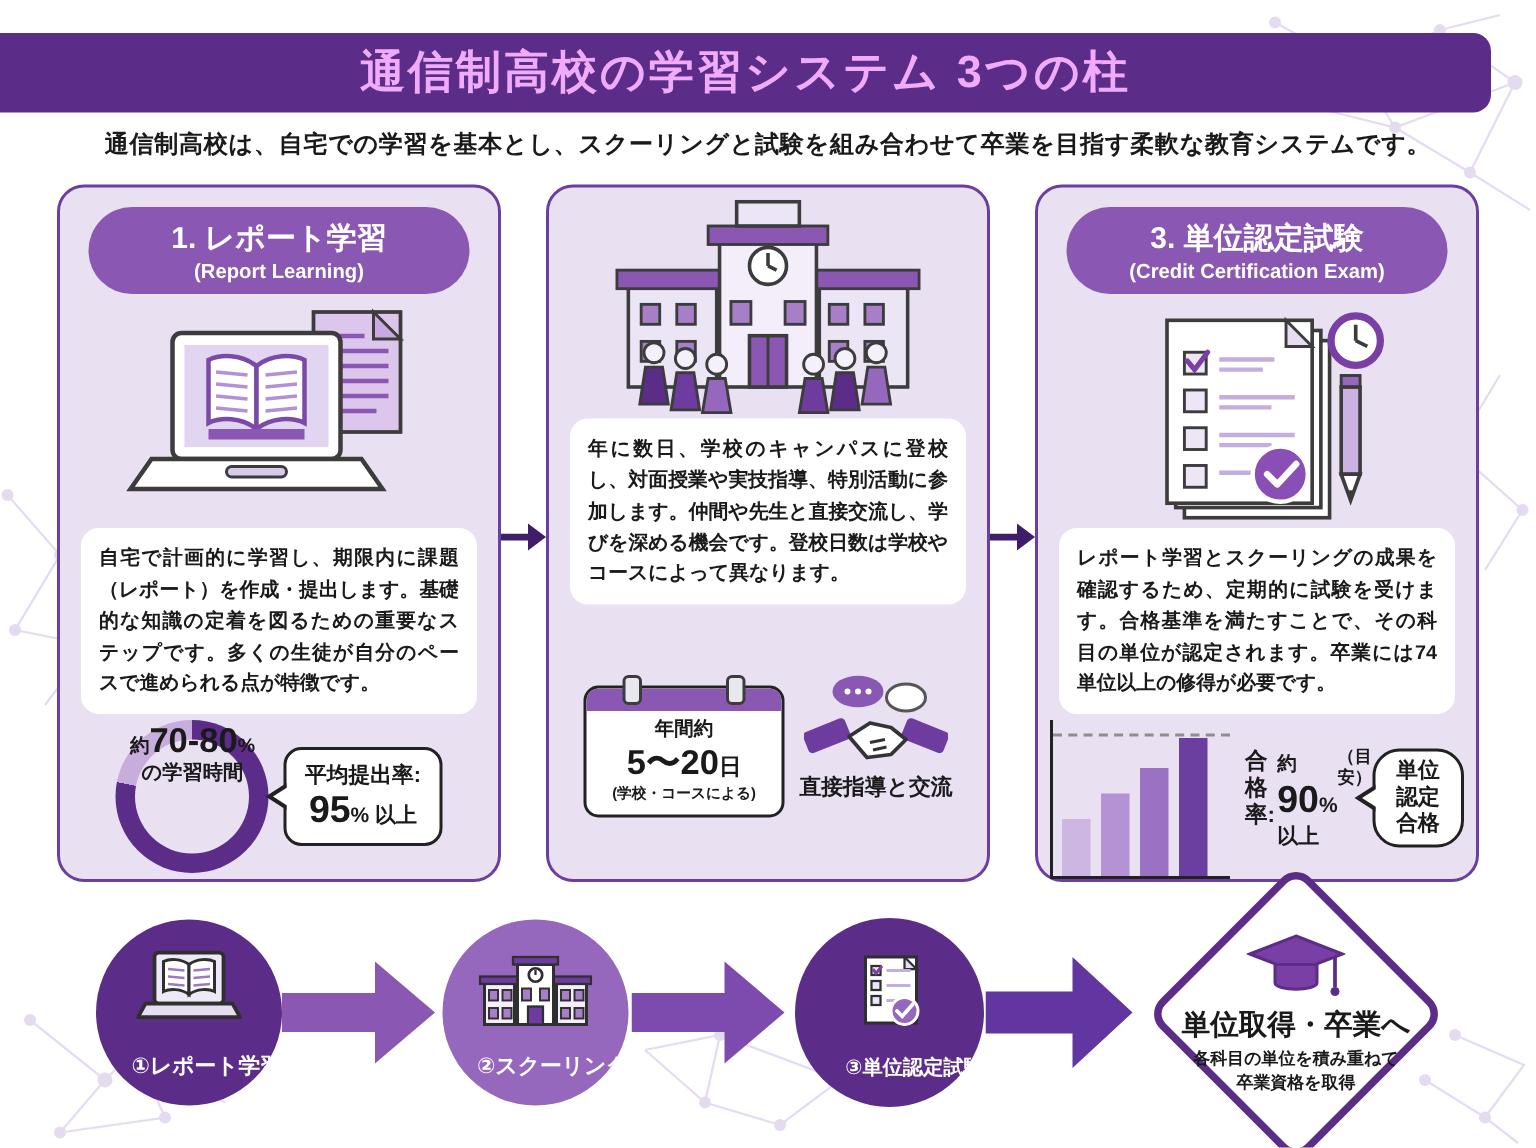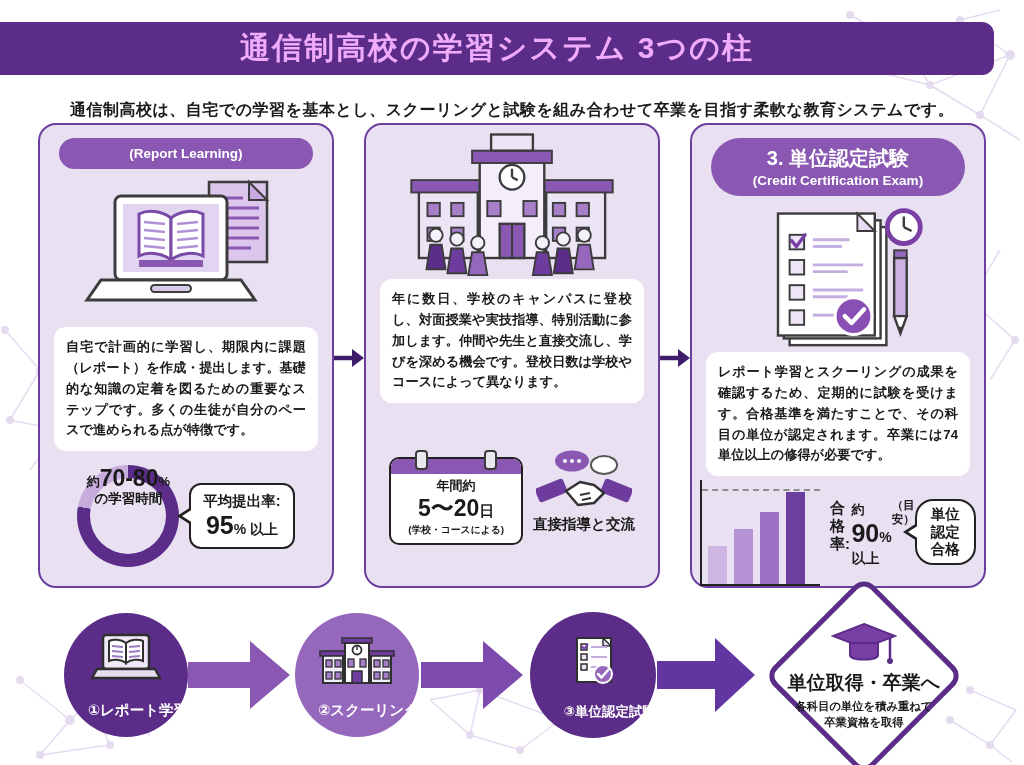--- a/index.html
+++ b/index.html
@@ -12,21 +12,21 @@
   
   #mesh{position:absolute;inset:0;pointer-events:none;opacity:.75;}
   
   .header-bar{
     position:absolute;left:0;top:22px;width:994px;height:53px;
     background:#5b2d88;border-radius:0 12px 12px 0;
     display:flex;align-items:center;justify-content:center;
   }
   .header-bar h1{margin:0;color:#f0abfc;font-size:30px;letter-spacing:2px;}
   .intro{
-    position:absolute;left:0;top:100px;width:1024px;text-align:center;
+    position:absolute;left:0;top:86px;width:1024px;text-align:center;
     font-size:16px;letter-spacing:.5px;
   }
   
   .cards-row{
     position:absolute;left:38px;top:123px;width:948px;height:465px;
     display:flex;gap:30px;
   }
   .pillar-card{
     flex:1 1 0;background:#e9e1f2;border:2.5px solid #6b3fa0;border-radius:18px;
     display:flex;flex-direction:column;align-items:center;position:relative;
@@ -177,20 +177,21 @@
 
 <div class="header-bar">
   <h1>通信制高校の学習システム 3つの柱</h1>
 </div>
 <div class="intro">通信制高校は、自宅での学習を基本とし、スクーリングと試験を組み合わせて卒業を目指す柔軟な教育システムです。</div>
 
 <div class="cards-row">
 
   <div class="pillar-card">
     <div class="card-pill">
+      <span class="jp">1. レポート学習</span>
       <span class="en">(Report Learning)</span>
     </div>
     <div class="card-art">
       <svg width="210" height="150" viewBox="0 0 210 150">
         <rect x="128" y="8" width="58" height="80" fill="#dcc6ec" stroke="#3c3c3c" stroke-width="2.5"></rect>
         <path d="M168,8 L186,26 L168,26 Z" fill="#c9a9e2" stroke="#3c3c3c" stroke-width="2"></path>
         <g stroke="#8a58b3" stroke-width="3">
           <line x1="136" y1="24" x2="162" y2="24"></line>
             <line x1="136" y1="34" x2="178" y2="34"></line>
           <line x1="136" y1="44" x2="178" y2="44"></line>

